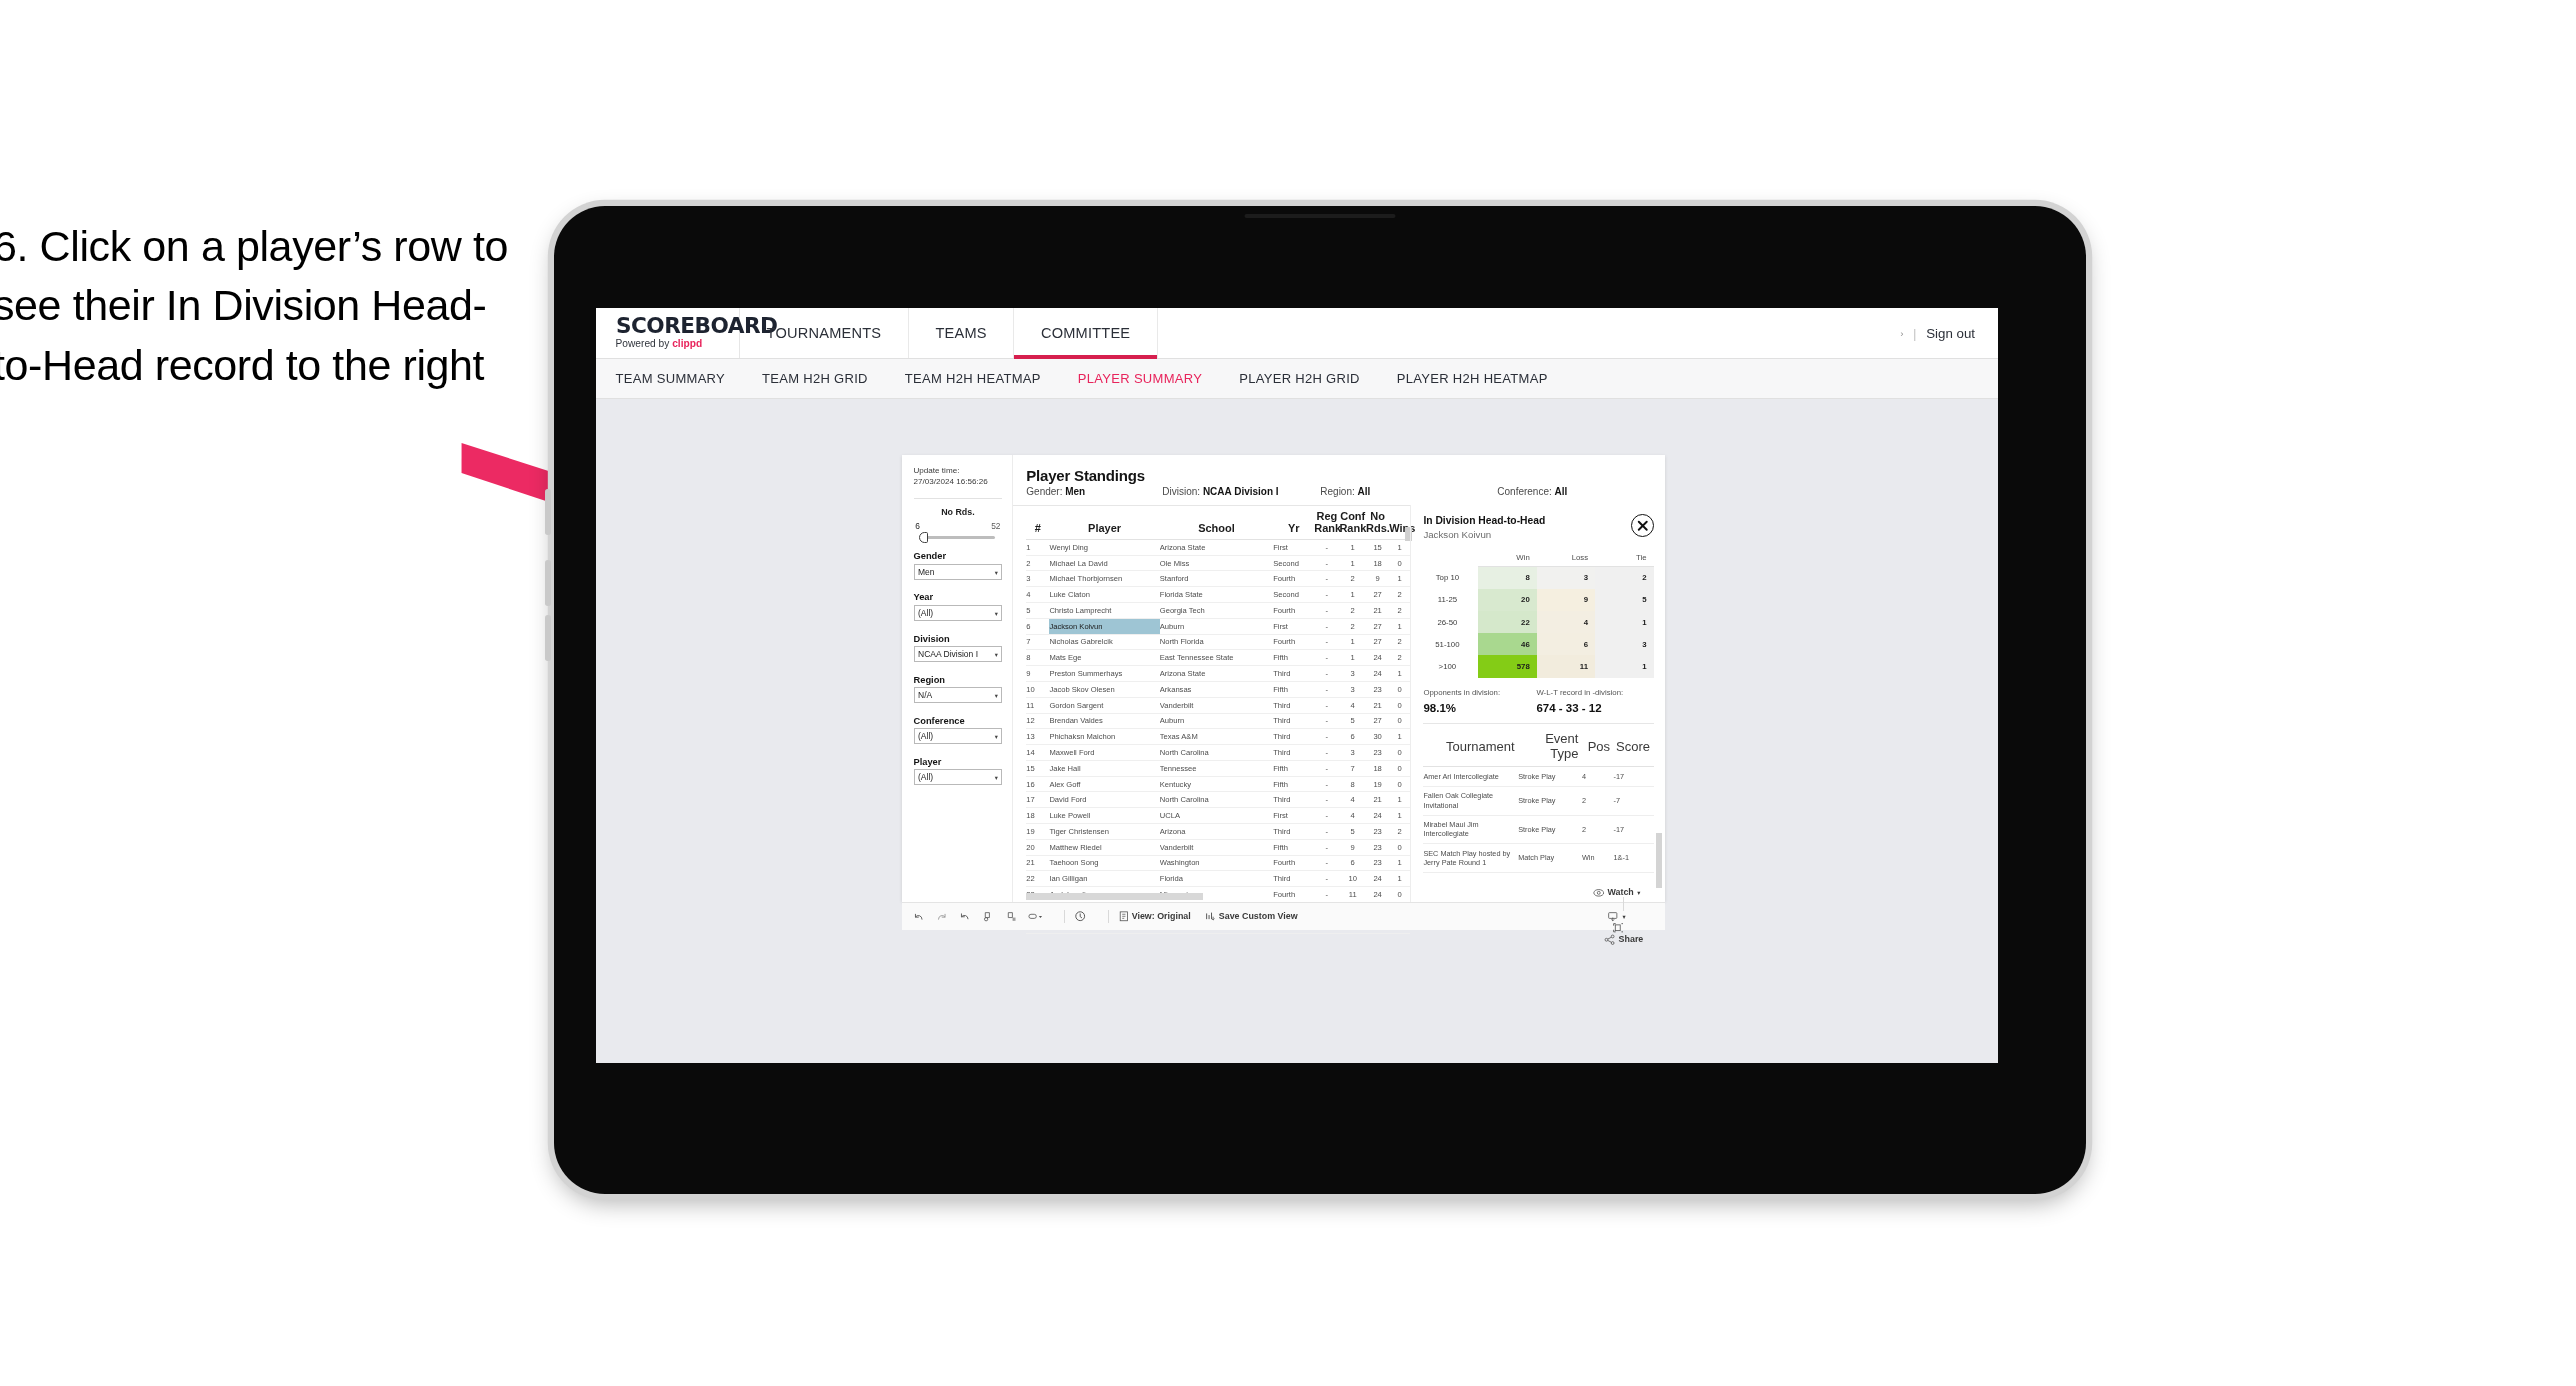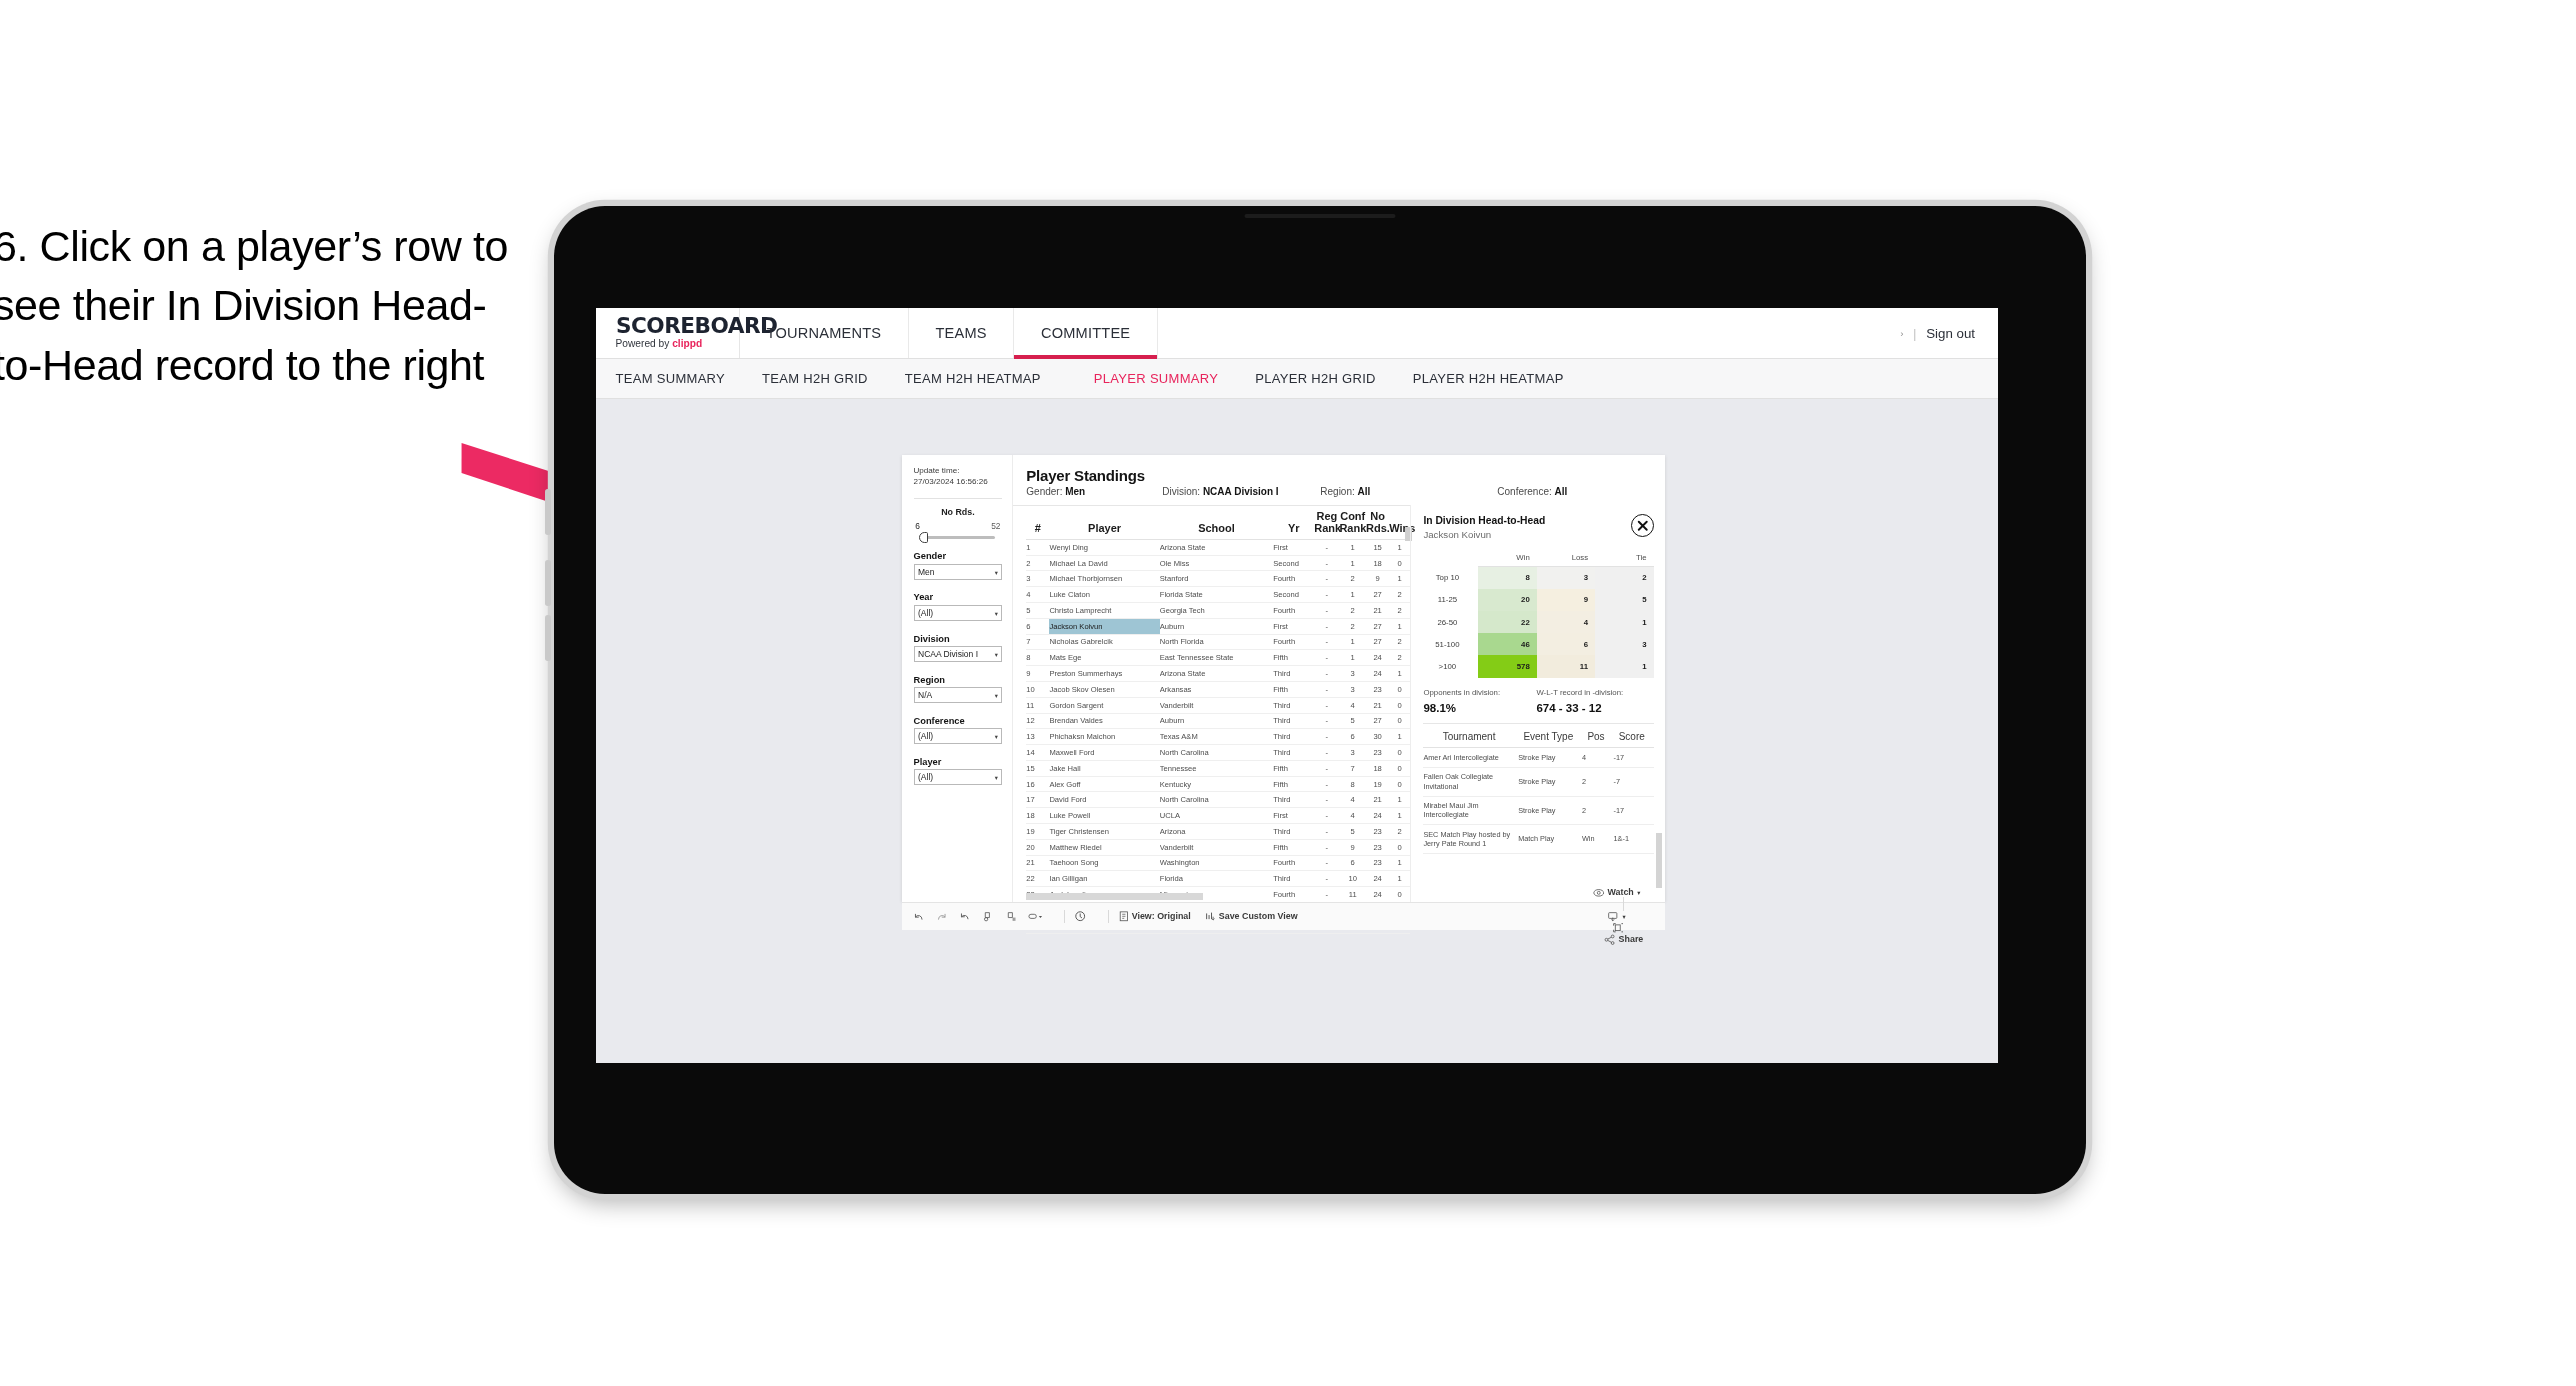--- a/index.html
+++ b/index.html
@@ -44,21 +44,21 @@
     border-right:0.9px solid #e9e9e9;letter-spacing:0.2px;cursor:pointer;position:relative;}
   .navitem.active:after{content:"";position:absolute;left:0;right:0;bottom:-0.9px;height:3.5px;background:#d61f4e;}
   .topright{margin-left:auto;display:flex;align-items:center;padding-right:23px;
     font-size:13.3px;color:#2b2f38;gap:9.7px;}
   .topright .car{font-size:9.7px;color:#8a8a8a;}
   .topright .bar{color:#c5c5c5;}
   
   .subbar{height:39px;background:#f7f7f8;display:flex;align-items:center;
     padding-left:19.5px;gap:37px;border-bottom:0.9px solid #e0e0e0;}
   .subitem{font-size:13px;color:#2b2f38;letter-spacing:0.3px;cursor:pointer;}
-  .subitem.active{color:#e8245c;margin-left:16px;}
+  .subitem.active{color:#e8245c;}
   
   .stage{position:relative;height:666px;background:#e9eaee;}
   .sheet{position:absolute;left:306px;top:56px;width:763px;height:447px;background:#fff;
     box-shadow:0 0.9px 3.5px rgba(0,0,0,.13);display:flex;}
   
   .rail{width:111px;border-right:0.9px solid #ececec;box-sizing:border-box;padding:9.7px 9.7px 0 11.5px;}
   .upd{font-size:8.1px;color:#3b3b3b;line-height:1.45;}
   .railrule{height:0.9px;background:#e2e2e2;margin:9.7px 0 8px;}
   .slwrap{padding:0 1.8px;}
   .sltitle{font-size:8.9px;color:#1f1f1f;font-weight:bold;text-align:center;margin-bottom:4.4px;}
@@ -109,21 +109,21 @@
     padding:2.7px 7px 3.5px 0;border-bottom:0.9px solid #e2e2e2;}
   table.wlt th.lbl{text-align:left;border-bottom:0.9px solid transparent;}
   table.wlt td{font-size:7.8px;color:#1c1c1c;text-align:right;padding:6.6px 7px 6.6px 0;font-weight:bold;}
   table.wlt td.lbl{text-align:center;font-weight:normal;color:#3d3d3d;padding-left:0;}
   .sumrow{display:flex;margin-top:10.6px;}
   .sumA{width:113px;} .sumB{flex:1;}
   .sumlab{font-size:7.8px;color:#545454;}
   .sumval{font-size:11.5px;font-weight:bold;color:#101010;margin-top:4.4px;}
   .trule{height:0.9px;background:#e6e6e6;margin-top:9.7px;}
   table.tn{border-collapse:collapse;width:100%;table-layout:fixed;margin-top:2.7px;}
-  table.tn th{font-size:10px;color:#3a3a3a;font-weight:normal;text-align:center;
+  table.tn th{font-size:13px;color:#3a3a3a;font-weight:normal;text-align:right;
     padding:4.4px 3.5px 5.3px 0;border-bottom:0.9px solid #e2e2e2;}
   table.tn td{font-size:7.3px;color:#4d4d4d;padding:4.4px 3.5px 4.4px 0;border-bottom:0.9px solid #eee;
     line-height:1.3;vertical-align:middle;}
   .tn-t{width:76px;} .tn-e{width:50px;} .tn-p{width:23px;} .tn-s{width:30px;}
   .tnscroll{position:absolute;right:2.7px;bottom:14px;width:6.2px;height:55px;background:#d4d4d4;}
   
   .toolbar{position:absolute;left:306px;top:503px;width:763px;height:27.5px;background:#fafafa;
     border-top:0.9px solid #e4e4e4;display:flex;align-items:center;padding:0 10.6px;box-sizing:border-box;
     font-size:8.9px;color:#3a3a3a;}
   .tb-i{margin-right:11.5px;display:flex;align-items:center;cursor:pointer;color:#4a4a4a;}

